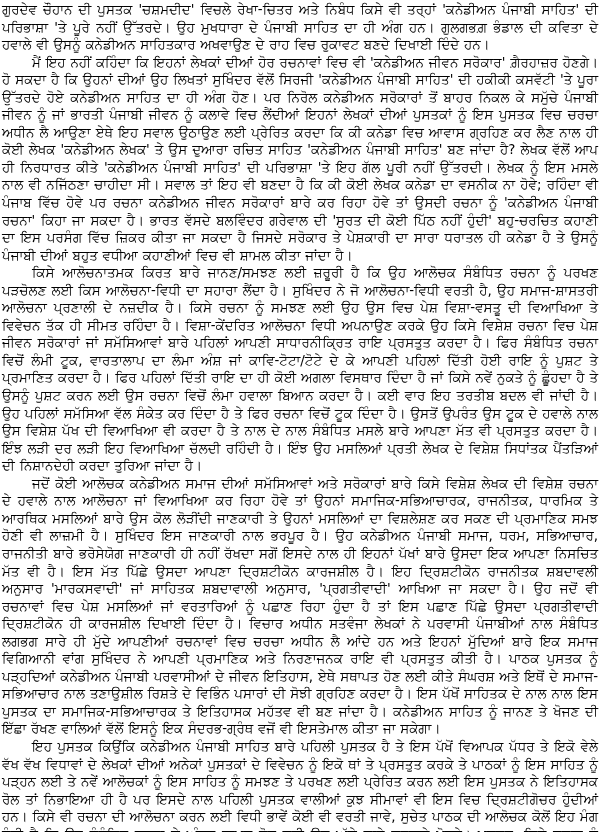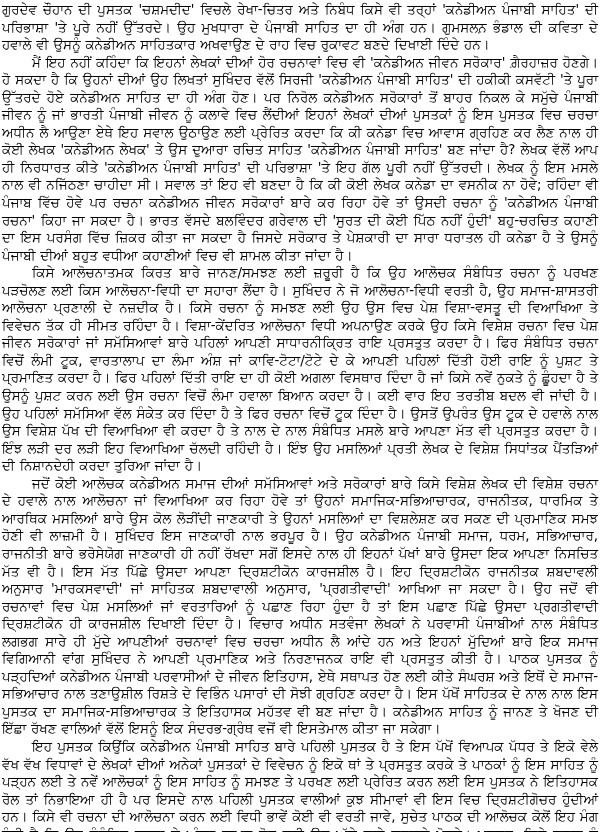--- a/index.html
+++ b/index.html
@@ -29,18 +29,18 @@
     text-indent: 30px;
   }
   .page p.no-indent {
     text-indent: 0;
   }
 </style>
 </head>
 <body>
 
 <div class="page">
-  <p class="no-indent">ਗੁਰਦੇਵ ਚੌਹਾਨ ਦੀ ਪੁਸਤਕ 'ਚਸ਼ਮਦੀਦ' ਵਿਚਲੇ ਰੇਖਾ-ਚਿਤਰ ਅਤੇ ਨਿਬੰਧ ਕਿਸੇ ਵੀ ਤਰ੍ਹਾਂ 'ਕਨੇਡੀਅਨ ਪੰਜਾਬੀ ਸਾਹਿਤ' ਦੀ ਪਰਿਭਾਸ਼ਾ 'ਤੇ ਪੂਰੇ ਨਹੀਂ ਉੱਤਰਦੇ। ਉਹ ਮੁਖਧਾਰਾ ਦੇ ਪੰਜਾਬੀ ਸਾਹਿਤ ਦਾ ਹੀ ਅੰਗ ਹਨ। ਗੁਮਸਲਨ਼ ਭੰਡਾਲ ਦੀ ਕਵਿਤਾ ਦੇ ਹਵਾਲੇ ਵੀ ਉਸਨੂੰ ਕਨੇਡੀਅਨ ਸਾਹਿਤਕਾਰ ਅਖਵਾਉਣ ਦੇ ਰਾਹ ਵਿਚ ਰੁਕਾਵਟ ਬਣਦੇ ਦਿਖਾਈ ਦਿੰਦੇ ਹਨ।</p>
+  <p class="no-indent">ਗੁਰਦੇਵ ਚੌਹਾਨ ਦੀ ਪੁਸਤਕ 'ਚਸ਼ਮਦੀਦ' ਵਿਚਲੇ ਰੇਖਾ-ਚਿਤਰ ਅਤੇ ਨਿਬੰਧ ਕਿਸੇ ਵੀ ਤਰ੍ਹਾਂ 'ਕਨੇਡੀਅਨ ਪੰਜਾਬੀ ਸਾਹਿਤ' ਦੀ ਪਰਿਭਾਸ਼ਾ 'ਤੇ ਪੂਰੇ ਨਹੀਂ ਉੱਤਰਦੇ। ਉਹ ਮੁਖਧਾਰਾ ਦੇ ਪੰਜਾਬੀ ਸਾਹਿਤ ਦਾ ਹੀ ਅੰਗ ਹਨ। ਗੁਲਗਭਗ਼ ਭੰਡਾਲ ਦੀ ਕਵਿਤਾ ਦੇ ਹਵਾਲੇ ਵੀ ਉਸਨੂੰ ਕਨੇਡੀਅਨ ਸਾਹਿਤਕਾਰ ਅਖਵਾਉਣ ਦੇ ਰਾਹ ਵਿਚ ਰੁਕਾਵਟ ਬਣਦੇ ਦਿਖਾਈ ਦਿੰਦੇ ਹਨ।</p>
   <p>ਮੈਂ ਇਹ ਨਹੀਂ ਕਹਿੰਦਾ ਕਿ ਇਹਨਾਂ ਲੇਖਕਾਂ ਦੀਆਂ ਹੋਰ ਰਚਨਾਵਾਂ ਵਿਚ ਵੀ 'ਕਨੇਡੀਅਨ ਜੀਵਨ ਸਰੋਕਾਰ' ਗ਼ੈਰਹਾਜ਼ਰ ਹੋਣਗੇ। ਹੋ ਸਕਦਾ ਹੈ ਕਿ ਉਹਨਾਂ ਦੀਆਂ ਉਹ ਲਿਖਤਾਂ ਸੁਖਿੰਦਰ ਵੱਲੋਂ ਸਿਰਜੀ 'ਕਨੇਡੀਅਨ ਪੰਜਾਬੀ ਸਾਹਿਤ' ਦੀ ਹਕੀਕੀ ਕਸਵੱਟੀ 'ਤੇ ਪੂਰਾ ਉੱਤਰਦੇ ਹੋਏ ਕਨੇਡੀਅਨ ਸਾਹਿਤ ਦਾ ਹੀ ਅੰਗ ਹੋਣ। ਪਰ ਨਿਰੋਲ ਕਨੇਡੀਅਨ ਸਰੋਕਾਰਾਂ ਤੋਂ ਬਾਹਰ ਨਿਕਲ ਕੇ ਸਮੁੱਚੇ ਪੰਜਾਬੀ ਜੀਵਨ ਨੂੰ ਜਾਂ ਭਾਰਤੀ ਪੰਜਾਬੀ ਜੀਵਨ ਨੂੰ ਕਲਾਵੇ ਵਿਚ ਲੈਂਦੀਆਂ ਇਹਨਾਂ ਲੇਖਕਾਂ ਦੀਆਂ ਪੁਸਤਕਾਂ ਨੂੰ ਇਸ ਪੁਸਤਕ ਵਿਚ ਚਰਚਾ ਅਧੀਨ ਲੈ ਆਉਣਾ ਏਥੇ ਇਹ ਸਵਾਲ ਉਠਾਉਣ ਲਈ ਪ੍ਰੇਰਿਤ ਕਰਦਾ ਕਿ ਕੀ ਕਨੇਡਾ ਵਿਚ ਆਵਾਸ ਗ੍ਰਹਿਣ ਕਰ ਲੈਣ ਨਾਲ ਹੀ ਕੋਈ ਲੇਖਕ 'ਕਨੇਡੀਅਨ ਲੇਖਕ' ਤੇ ਉਸ ਦੁਆਰਾ ਰਚਿਤ ਸਾਹਿਤ 'ਕਨੇਡੀਅਨ ਪੰਜਾਬੀ ਸਾਹਿਤ' ਬਣ ਜਾਂਦਾ ਹੈ? ਲੇਖਕ ਵੱਲੋਂ ਆਪ ਹੀ ਨਿਰਧਾਰਤ ਕੀਤੇ 'ਕਨੇਡੀਅਨ ਪੰਜਾਬੀ ਸਾਹਿਤ' ਦੀ ਪਰਿਭਾਸ਼ਾ 'ਤੇ ਇਹ ਗੱਲ ਪੂਰੀ ਨਹੀਂ ਉੱਤਰਦੀ। ਲੇਖਕ ਨੂੰ ਇਸ ਮਸਲੇ ਨਾਲ ਵੀ ਨਜਿੱਠਣਾ ਚਾਹੀਦਾ ਸੀ। ਸਵਾਲ ਤਾਂ ਇਹ ਵੀ ਬਣਦਾ ਹੈ ਕਿ ਕੀ ਕੋਈ ਲੇਖਕ ਕਨੇਡਾ ਦਾ ਵਸਨੀਕ ਨਾ ਹੋਵੇ; ਰਹਿੰਦਾ ਵੀ ਪੰਜਾਬ ਵਿੱਚ ਹੋਵੇ ਪਰ ਰਚਨਾ ਕਨੇਡੀਅਨ ਜੀਵਨ ਸਰੋਕਾਰਾਂ ਬਾਰੇ ਕਰ ਰਿਹਾ ਹੋਵੇ ਤਾਂ ਉਸਦੀ ਰਚਨਾ ਨੂੰ 'ਕਨੇਡੀਅਨ ਪੰਜਾਬੀ ਰਚਨਾ' ਕਿਹਾ ਜਾ ਸਕਦਾ ਹੈ। ਭਾਰਤ ਵੱਸਦੇ ਬਲਵਿੰਦਰ ਗਰੇਵਾਲ ਦੀ 'ਸੁਰਤ ਦੀ ਕੋਈ ਪਿੱਠ ਨਹੀਂ ਹੁੰਦੀ' ਬਹੁ-ਚਰਚਿਤ ਕਹਾਣੀ ਦਾ ਇਸ ਪਰਸੰਗ ਵਿੱਚ ਜ਼ਿਕਰ ਕੀਤਾ ਜਾ ਸਕਦਾ ਹੈ ਜਿਸਦੇ ਸਰੋਕਾਰ ਤੇ ਪੇਸ਼ਕਾਰੀ ਦਾ ਸਾਰਾ ਧਰਾਤਲ ਹੀ ਕਨੇਡਾ ਹੈ ਤੇ ਉਸਨੂੰ ਪੰਜਾਬੀ ਦੀਆਂ ਬਹੁਤ ਵਧੀਆ ਕਹਾਣੀਆਂ ਵਿਚ ਵੀ ਸ਼ਾਮਲ ਕੀਤਾ ਜਾਂਦਾ ਹੈ।</p>
   <p>ਕਿਸੇ ਆਲੋਚਨਾਤਮਕ ਕਿਰਤ ਬਾਰੇ ਜਾਨਣ/ਸਮਝਣ ਲਈ ਜ਼ਰੂਰੀ ਹੈ ਕਿ ਉਹ ਆਲੋਚਕ ਸੰਬੰਧਿਤ ਰਚਨਾ ਨੂੰ ਪਰਖਣ ਪੜਚੋਲਣ ਲਈ ਕਿਸ ਆਲੋਚਨਾ-ਵਿਧੀ ਦਾ ਸਹਾਰਾ ਲੈਂਦਾ ਹੈ। ਸੁਖਿੰਦਰ ਨੇ ਜੋ ਆਲੋਚਨਾ-ਵਿਧੀ ਵਰਤੀ ਹੈ, ਉਹ ਸਮਾਜ-ਸ਼ਾਸਤਰੀ ਆਲੋਚਨਾ ਪ੍ਰਣਾਲੀ ਦੇ ਨਜ਼ਦੀਕ ਹੈ। ਕਿਸੇ ਰਚਨਾ ਨੂੰ ਸਮਝਣ ਲਈ ਉਹ ਉਸ ਵਿਚ ਪੇਸ਼ ਵਿਸ਼ਾ-ਵਸਤੂ ਦੀ ਵਿਆਖਿਆ ਤੇ ਵਿਵੇਚਨ ਤੱਕ ਹੀ ਸੀਮਤ ਰਹਿੰਦਾ ਹੈ। ਵਿਸ਼ਾ-ਕੇਂਦਰਿਤ ਆਲੋਚਨਾ ਵਿਧੀ ਅਪਨਾਉਣ ਕਰਕੇ ਉਹ ਕਿਸੇ ਵਿਸ਼ੇਸ਼ ਰਚਨਾ ਵਿਚ ਪੇਸ਼ ਜੀਵਨ ਸਰੋਕਾਰਾਂ ਜਾਂ ਸਮੱਸਿਆਵਾਂ ਬਾਰੇ ਪਹਿਲਾਂ ਆਪਣੀ ਸਾਧਾਰਨੀਕ੍ਰਿਤ ਰਾਇ ਪ੍ਰਸਤੁਤ ਕਰਦਾ ਹੈ। ਫਿਰ ਸੰਬੰਧਿਤ ਰਚਨਾ ਵਿਚੋਂ ਲੰਮੀ ਟੂਕ, ਵਾਰਤਾਲਾਪ ਦਾ ਲੰਮਾ ਅੰਸ਼ ਜਾਂ ਕਾਵਿ-ਟੋਟਾ/ਟੋਟੇ ਦੇ ਕੇ ਆਪਣੀ ਪਹਿਲਾਂ ਦਿੱਤੀ ਹੋਈ ਰਾਇ ਨੂੰ ਪੁਸ਼ਟ ਤੇ ਪ੍ਰਮਾਣਿਤ ਕਰਦਾ ਹੈ। ਫਿਰ ਪਹਿਲਾਂ ਦਿੱਤੀ ਰਾਇ ਦਾ ਹੀ ਕੋਈ ਅਗਲਾ ਵਿਸਥਾਰ ਦਿੰਦਾ ਹੈ ਜਾਂ ਕਿਸੇ ਨਵੇਂ ਨੁਕਤੇ ਨੂੰ ਛੂੰਹਦਾ ਹੈ ਤੇ ਉਸਨੂੰ ਪੁਸ਼ਟ ਕਰਨ ਲਈ ਉਸ ਰਚਨਾ ਵਿਚੋਂ ਲੰਮਾ ਹਵਾਲਾ ਬਿਆਨ ਕਰਦਾ ਹੈ। ਕਈ ਵਾਰ ਇਹ ਤਰਤੀਬ ਬਦਲ ਵੀ ਜਾਂਦੀ ਹੈ। ਉਹ ਪਹਿਲਾਂ ਸਮੱਸਿਆ ਵੱਲ ਸੰਕੇਤ ਕਰ ਦਿੰਦਾ ਹੈ ਤੇ ਫਿਰ ਰਚਨਾ ਵਿਚੋਂ ਟੂਕ ਦਿੰਦਾ ਹੈ। ਉਸਤੋਂ ਉਪਰੰਤ ਉਸ ਟੂਕ ਦੇ ਹਵਾਲੇ ਨਾਲ ਉਸ ਵਿਸ਼ੇਸ਼ ਪੱਖ ਦੀ ਵਿਆਖਿਆ ਵੀ ਕਰਦਾ ਹੈ ਤੇ ਨਾਲ ਦੇ ਨਾਲ ਸੰਬੰਧਿਤ ਮਸਲੇ ਬਾਰੇ ਆਪਣਾ ਮੱਤ ਵੀ ਪ੍ਰਸਤੁਤ ਕਰਦਾ ਹੈ। ਇੰਝ ਲੜੀ ਦਰ ਲੜੀ ਇਹ ਵਿਆਖਿਆ ਚੱਲਦੀ ਰਹਿੰਦੀ ਹੈ। ਇੰਝ ਉਹ ਮਸਲਿਆਂ ਪ੍ਰਤੀ ਲੇਖਕ ਦੇ ਵਿਸ਼ੇਸ਼ ਸਿਧਾਂਤਕ ਪੈਂਤੜਿਆਂ ਦੀ ਨਿਸ਼ਾਨਦੇਹੀ ਕਰਦਾ ਤੁਰਿਆ ਜਾਂਦਾ ਹੈ।</p>
   <p>ਜਦੋਂ ਕੋਈ ਆਲੋਚਕ ਕਨੇਡੀਅਨ ਸਮਾਜ ਦੀਆਂ ਸਮੱਸਿਆਵਾਂ ਅਤੇ ਸਰੋਕਾਰਾਂ ਬਾਰੇ ਕਿਸੇ ਵਿਸ਼ੇਸ਼ ਲੇਖਕ ਦੀ ਵਿਸ਼ੇਸ਼ ਰਚਨਾ ਦੇ ਹਵਾਲੇ ਨਾਲ ਆਲੋਚਨਾ ਜਾਂ ਵਿਆਖਿਆ ਕਰ ਰਿਹਾ ਹੋਵੇ ਤਾਂ ਉਹਨਾਂ ਸਮਾਜਿਕ-ਸਭਿਆਚਾਰਕ, ਰਾਜਨੀਤਕ, ਧਾਰਮਿਕ ਤੇ ਆਰਥਿਕ ਮਸਲਿਆਂ ਬਾਰੇ ਉਸ ਕੋਲ ਲੋੜੀਂਦੀ ਜਾਣਕਾਰੀ ਤੇ ਉਹਨਾਂ ਮਸਲਿਆਂ ਦਾ ਵਿਸ਼ਲੇਸ਼ਣ ਕਰ ਸਕਣ ਦੀ ਪ੍ਰਮਾਣਿਕ ਸਮਝ ਹੋਣੀ ਵੀ ਲਾਜ਼ਮੀ ਹੈ। ਸੁਖਿੰਦਰ ਇਸ ਜਾਣਕਾਰੀ ਨਾਲ ਭਰਪੂਰ ਹੈ। ਉਹ ਕਨੇਡੀਅਨ ਪੰਜਾਬੀ ਸਮਾਜ, ਧਰਮ, ਸਭਿਆਚਾਰ, ਰਾਜਨੀਤੀ ਬਾਰੇ ਭਰੋਸੇਯੋਗ ਜਾਣਕਾਰੀ ਹੀ ਨਹੀਂ ਰੱਖਦਾ ਸਗੋਂ ਇਸਦੇ ਨਾਲ ਹੀ ਇਹਨਾਂ ਪੱਖਾਂ ਬਾਰੇ ਉਸਦਾ ਇਕ ਆਪਣਾ ਨਿਸਚਿਤ ਮੱਤ ਵੀ ਹੈ। ਇਸ ਮੱਤ ਪਿੱਛੇ ਉਸਦਾ ਆਪਣਾ ਦ੍ਰਿਸ਼ਟੀਕੋਨ ਕਾਰਜਸ਼ੀਲ ਹੈ। ਇਹ ਦ੍ਰਿਸ਼ਟੀਕੋਨ ਰਾਜਨੀਤਕ ਸ਼ਬਦਾਵਲੀ ਅਨੁਸਾਰ 'ਮਾਰਕਸਵਾਦੀ' ਜਾਂ ਸਾਹਿਤਕ ਸ਼ਬਦਾਵਾਲੀ ਅਨੁਸਾਰ, 'ਪ੍ਰਗਤੀਵਾਦੀ' ਆਖਿਆ ਜਾ ਸਕਦਾ ਹੈ। ਉਹ ਜਦੋਂ ਵੀ ਰਚਨਾਵਾਂ ਵਿਚ ਪੇਸ਼ ਮਸਲਿਆਂ ਜਾਂ ਵਰਤਾਰਿਆਂ ਨੂੰ ਪਛਾਣ ਰਿਹਾ ਹੁੰਦਾ ਹੈ ਤਾਂ ਇਸ ਪਛਾਣ ਪਿੱਛੇ ਉਸਦਾ ਪ੍ਰਗਤੀਵਾਦੀ ਦ੍ਰਿਸ਼ਟੀਕੋਨ ਹੀ ਕਾਰਜਸ਼ੀਲ ਦਿਖਾਈ ਦਿੰਦਾ ਹੈ। ਵਿਚਾਰ ਅਧੀਨ ਸਤਵੰਜਾ ਲੇਖਕਾਂ ਨੇ ਪਰਵਾਸੀ ਪੰਜਾਬੀਆਂ ਨਾਲ ਸੰਬੰਧਿਤ ਲਗਭਗ ਸਾਰੇ ਹੀ ਮੁੱਦੇ ਆਪਣੀਆਂ ਰਚਨਾਵਾਂ ਵਿਚ ਚਰਚਾ ਅਧੀਨ ਲੈ ਆਂਦੇ ਹਨ ਅਤੇ ਇਹਨਾਂ ਮੁੱਦਿਆਂ ਬਾਰੇ ਇਕ ਸਮਾਜ ਵਿਗਿਆਨੀ ਵਾਂਗ ਸੁਖਿੰਦਰ ਨੇ ਆਪਣੀ ਪ੍ਰਮਾਣਿਕ ਅਤੇ ਨਿਰਣਾਜਨਕ ਰਾਇ ਵੀ ਪ੍ਰਸਤੁਤ ਕੀਤੀ ਹੈ। ਪਾਠਕ ਪੁਸਤਕ ਨੂੰ ਪੜ੍ਹਦਿਆਂ ਕਨੇਡੀਅਨ ਪੰਜਾਬੀ ਪਰਵਾਸੀਆਂ ਦੇ ਜੀਵਨ ਇਤਿਹਾਸ, ਏਥੇ ਸਥਾਪਤ ਹੋਣ ਲਈ ਕੀਤੇ ਸੰਘਰਸ਼ ਅਤੇ ਇਥੋਂ ਦੇ ਸਮਾਜ-ਸਭਿਆਚਾਰ ਨਾਲ ਤਣਾਉਸ਼ੀਲ ਰਿਸ਼ਤੇ ਦੇ ਵਿਭਿੰਨ ਪਸਾਰਾਂ ਦੀ ਸੋਝੀ ਗ੍ਰਹਿਣ ਕਰਦਾ ਹੈ। ਇਸ ਪੱਖੋਂ ਸਾਹਿਤਕ ਦੇ ਨਾਲ ਨਾਲ ਇਸ ਪੁਸਤਕ ਦਾ ਸਮਾਜਿਕ-ਸਭਿਆਚਾਰਕ ਤੇ ਇਤਿਹਾਸਕ ਮਹੱਤਵ ਵੀ ਬਣ ਜਾਂਦਾ ਹੈ। ਕਨੇਡੀਅਨ ਸਾਹਿਤ ਨੂੰ ਜਾਨਣ ਤੇ ਖੋਜਣ ਦੀ ਇੱਛਾ ਰੱਖਣ ਵਾਲਿਆਂ ਵੱਲੋਂ ਇਸਨੂੰ ਇਕ ਸੰਦਰਭ-ਗ੍ਰੰਥ ਵਜੋਂ ਵੀ ਇਸਤੇਮਾਲ ਕੀਤਾ ਜਾ ਸਕੇਗਾ।</p>
   <p>ਇਹ ਪੁਸਤਕ ਕਿਉਂਕਿ ਕਨੇਡੀਅਨ ਪੰਜਾਬੀ ਸਾਹਿਤ ਬਾਰੇ ਪਹਿਲੀ ਪੁਸਤਕ ਹੈ ਤੇ ਇਸ ਪੱਖੋਂ ਵਿਆਪਕ ਪੱਧਰ ਤੇ ਇਕੋ ਵੇਲੇ ਵੱਖ ਵੱਖ ਵਿਧਾਵਾਂ ਦੇ ਲੇਖਕਾਂ ਦੀਆਂ ਅਨੇਕਾਂ ਪੁਸਤਕਾਂ ਦੇ ਵਿਵੇਚਨ ਨੂੰ ਇਕੋ ਥਾਂ ਤੇ ਪ੍ਰਸਤੁਤ ਕਰਕੇ ਤੇ ਪਾਠਕਾਂ ਨੂੰ ਇਸ ਸਾਹਿਤ ਨੂੰ ਪੜ੍ਹਨ ਲਈ ਤੇ ਨਵੇਂ ਆਲੋਚਕਾਂ ਨੂੰ ਇਸ ਸਾਹਿਤ ਨੂੰ ਸਮਝਣ ਤੇ ਪਰਖਣ ਲਈ ਪ੍ਰੇਰਿਤ ਕਰਨ ਲਈ ਇਸ ਪੁਸਤਕ ਨੇ ਇਤਿਹਾਸਕ ਰੋਲ ਤਾਂ ਨਿਭਾਇਆ ਹੀ ਹੈ ਪਰ ਇਸਦੇ ਨਾਲ ਪਹਿਲੀ ਪੁਸਤਕ ਵਾਲੀਆਂ ਕੁਝ ਸੀਮਾਵਾਂ ਵੀ ਇਸ ਵਿਚ ਦ੍ਰਿਸ਼ਟੀਗੋਚਰ ਹੁੰਦੀਆਂ ਹਨ। ਕਿਸੇ ਵੀ ਰਚਨਾ ਦੀ ਆਲੋਚਨਾ ਕਰਨ ਲਈ ਵਿਧੀ ਭਾਵੇਂ ਕੋਈ ਵੀ ਵਰਤੀ ਜਾਵੇ, ਸੁਚੇਤ ਪਾਠਕ ਦੀ ਆਲੋਚਕ ਕੋਲੋਂ ਇਹ ਮੰਗ ਹੁੰਦੀ ਹੈ ਕਿ ਉਹ ਸੰਬੰਧਿਤ ਰਚਨਾ ਦੇ ਅੰਦਰ ਦਾਖ਼ਲ ਹੋਣ ਲਈ ਉਸ ਅੱਗੇ ਸਾਰੇ ਦਰਵਾਜ਼ੇ ਖੋਲ੍ਹੇ। ਮਸਲਨ: ਕਿਸੇ ਰਚਨਾ ਨੂੰ ਸਮਝਣ ਲਈ ਜ਼ਰੂਰੀ ਹੈ ਕਿ ਉਸ ਵਿਚ ਪੇਸ਼ ਰਚਨਾ ਵਸਤੂ ਦੇ ਵਿਸ਼ਲੇਸ਼ਣ ਲਈ ਕਾਰਜਸ਼ੀਲ ਰਚਨਾ-ਦ੍ਰਿਸ਼ਟੀ ਨੂੰ ਵੀ ਸਮਝਿਆ ਜਾਵੇ ਤੇ ਫਿਰ ਇਹ ਵੀ ਸਮਝਿਆ ਜਾਵੇ ਕਿ ਉਸ ਵਿਸ਼ੇਸ਼ ਰਚਨਾ ਦ੍ਰਿਸ਼ਟੀ ਦੇ ਹਵਾਲੇ ਨਾਲ ਕਿਸੇ ਵਸਤੂ ਨੂੰ ਚੁਣਨ ਤੇ ਫਿਰ ਪੇਸ਼ ਕਰਨ ਲਈ ਕਿਸ ਹੁਨਰਮੰਦੀ ਦਾ ਕਮਾਲ ਕੀਤਾ ਗਿਆ ਹੈ। ਕੋਈ ਵੀ ਲੇਖਕ ਆਪਣੇ</p>
 </div>
 
 </body></html>

